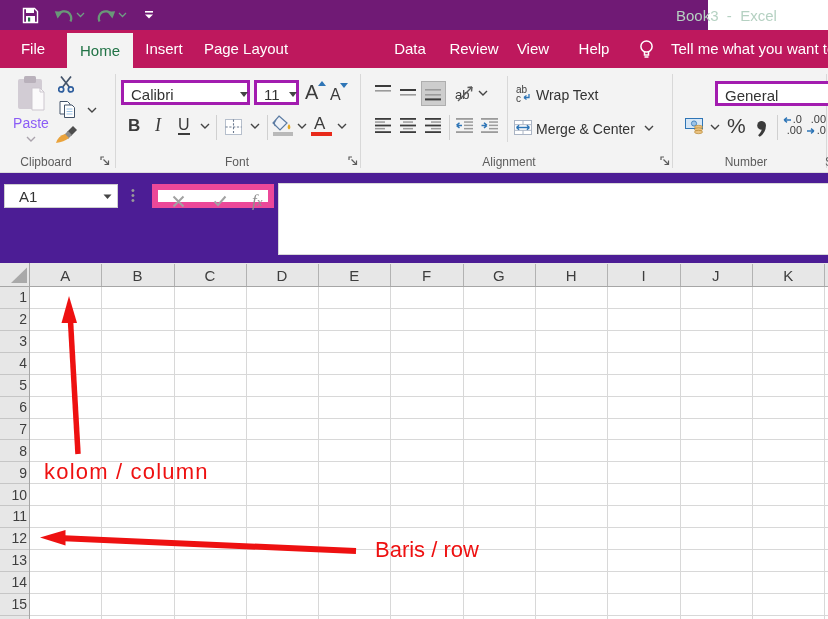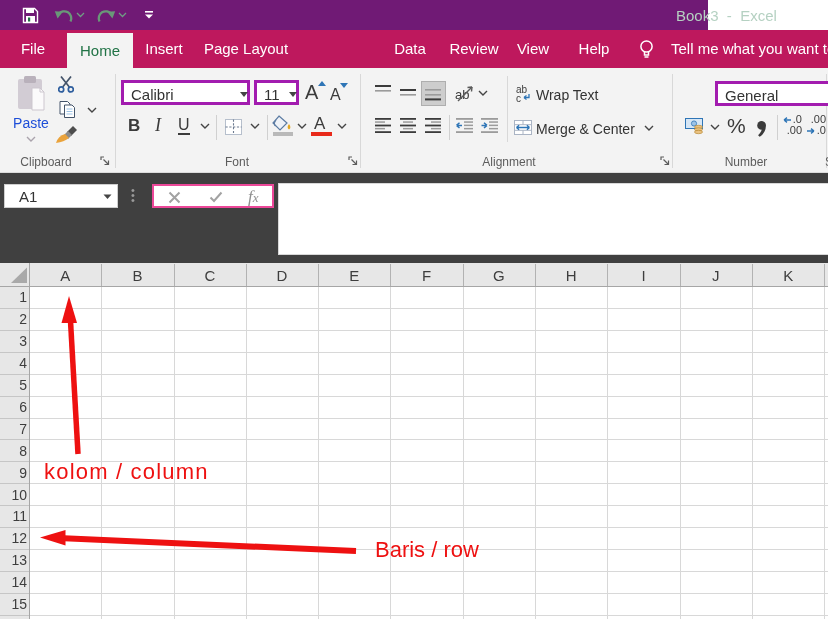--- a/index.html
+++ b/index.html
@@ -21,23 +21,23 @@
   
   #ribbon { position:absolute; left:0; top:68px; width:828px; height:105px; background:#f3f3f3; border-bottom:1px solid #dcdcdc; overflow:hidden; }
   .gsep { position:absolute; top:6px; height:94px; width:1px; background:#d8d8d8; }
   .glabel { position:absolute; top:87px; font-size:12px; color:#5c5c5c; transform:translateX(-50%); white-space:nowrap; }
   .combo { position:absolute; background:#fff; border:3px solid #a21caf; font-size:15px; color:#333; }
   .combo .ctext { position:absolute; left:7px; top:3px; }
   .carr { position:absolute; width:0; height:0; border-left:4px solid transparent; border-right:4px solid transparent; border-top:5px solid #444; }
   .rbtxt { position:absolute; font-size:14px; color:#333; white-space:nowrap; }
 
   
-  #fbar { position:absolute; left:0; top:173px; width:828px; height:90px; background:#404040; }
+  #fbar { position:absolute; left:0; top:173px; width:828px; height:90px; background:#4c1d95; }
   #namebox { position:absolute; left:4px; top:11px; width:114px; height:24px; background:#fff; border:1px solid #cfcfcf; font-size:15px; color:#333; }
-  #fxbox { position:absolute; left:152px; top:11px; width:122px; height:24px; background:#fff; border:2px solid #ec4899; }
+  #fxbox { position:absolute; left:152px; top:11px; width:122px; height:24px; background:#fff; border:6px solid #ec4899; }
   #finput { position:absolute; left:278px; top:10px; width:550px; height:72px; background:#fff; border:1px solid #d8d8d8; border-right:none; }
 
   
   .redtxt { position:absolute; color:#ee1111; font-size:22px; white-space:nowrap; }
 </style>
 </head>
 <body>
 
 <div id="titlebar">
   <svg class="abs" style="left:22px; top:7px;" width="17" height="17" viewBox="0 0 17 17">
@@ -97,21 +97,21 @@
   <div class="glabel" style="left:509px;">Alignment</div>
   <div class="glabel" style="left:746px;">Number</div>
   <div class="abs" style="left:825px; top:87px; font-size:12px; color:#5c5c5c;">S</div>
 
   <svg class="abs" style="left:17px; top:8px;" width="32" height="36" viewBox="0 0 32 36">
     <rect x="1" y="3" width="24" height="30" rx="2" fill="#d2ccd4"></rect>
     <rect x="7" y="0" width="12" height="7" rx="1.5" fill="#b9b1bb"></rect>
     <path d="M15 12 h8 l4 4 v18 h-12 z" fill="#fbfafb" stroke="#cdc7cf" stroke-width="1"></path>
     <path d="M23 12 v4 h4" fill="none" stroke="#cdc7cf" stroke-width="1"></path>
   </svg>
-  <div class="abs" style="left:31px; top:47px; transform:translateX(-50%); font-size:14px; color:#1d4ed8;">Paste</div>
+  <div class="abs" style="left:31px; top:47px; transform:translateX(-50%); font-size:14px; color:#8b5cf6;">Paste</div>
   <svg class="abs" style="left:26px; top:68px;" width="10" height="7" viewBox="0 0 10 7">
       <path d="M1 1 l4 4 l4 -4" stroke="#aaa3ac" stroke-width="1.4" fill="none"></path>
     </svg>
 
   <svg class="abs" style="left:58px; top:8px;" width="16" height="17" viewBox="0 0 16 17">
     <path d="M3 0.5 L11.3 11 M13 0.5 L4.7 11" stroke="#44546a" stroke-width="1.7"></path>
     <circle cx="3.2" cy="13.4" r="2.5" fill="none" stroke="#2e5e9e" stroke-width="1.7"></circle>
     <circle cx="12.8" cy="13.4" r="2.5" fill="none" stroke="#2e5e9e" stroke-width="1.7"></circle>
   </svg>
 

